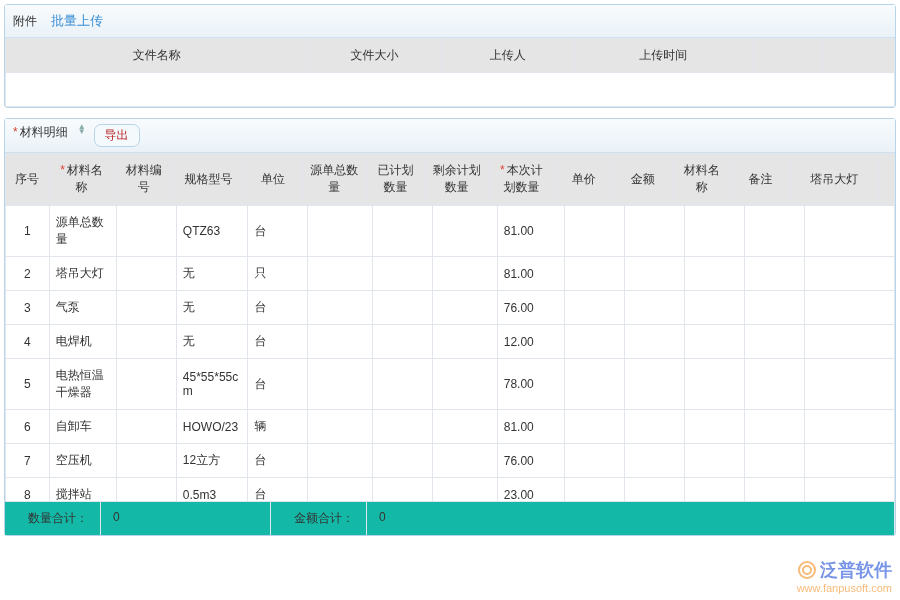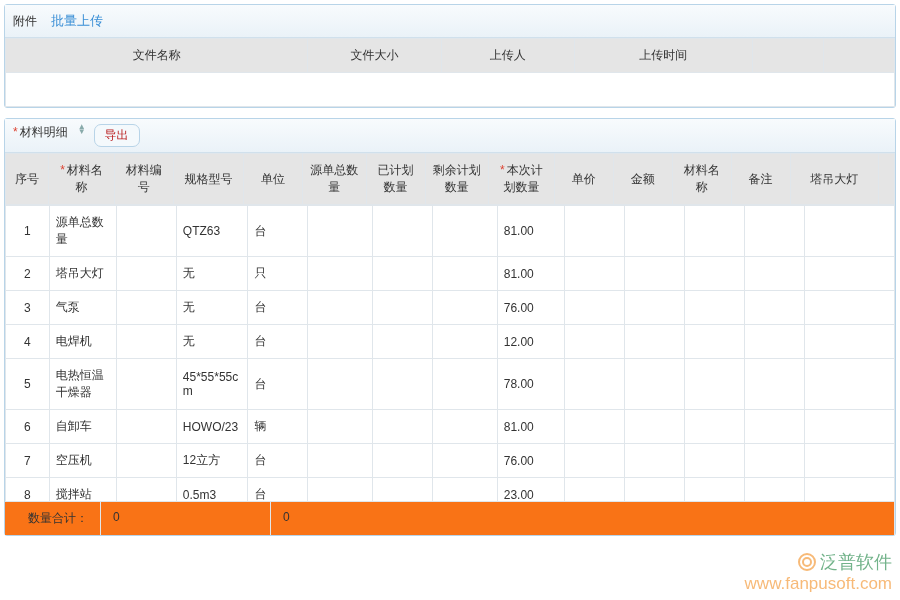--- a/index.html
+++ b/index.html
@@ -23,27 +23,27 @@
 
 .detail-wrap { border: 1px solid #b8d4e8; border-radius: 3px; }
 .detail-header { background: linear-gradient(#f8fbfd, #eaf2f8); border-bottom: 1px solid #d0e0ec; padding: 5px 8px; display: flex; align-items: flex-start; gap: 8px; }
 .sort-icon { display: inline-flex; flex-direction: column; gap: 0; margin-left: 2px; cursor: pointer; line-height: 5px; color: #8aa; font-size: 8px; }
 
 .scroll-area { position: relative; max-height: 296px; overflow-y: auto; overflow-x: hidden; }
 .scroll-area::-webkit-scrollbar { width: 14px; }
 .scroll-area::-webkit-scrollbar-track { background: #f0f0f0; }
 .scroll-area::-webkit-scrollbar-thumb { background: #c4c4c4; border-radius: 7px; }
 
-.footer-row { display: flex; border-top: 1px solid #e0e6eb; background: #f97316; }
+.footer-row { display: flex; border-top: 1px solid #e0e6eb; background: #14b8a6; }
 .footer-cell-label { padding: 8px 12px; border-right: 1px solid #e0e6eb; text-align: right; }
 .footer-cell-val { padding: 8px 12px; border-right: 1px solid #e0e6eb; flex: 1; }
 
 .watermark { position: fixed; right: 8px; bottom: 6px; text-align: right; opacity: 0.6; pointer-events: none; }
-.watermark .wm-top { color: #15803d; font-size: 18px; font-weight: normal; display: flex; align-items: center; justify-content: flex-end; gap: 4px; }
-.watermark .wm-url { color: #f28c1f; font-size: 17px; }
+.watermark .wm-top { color: #1d4ed8; font-size: 18px; font-weight: bold; display: flex; align-items: center; justify-content: flex-end; gap: 4px; }
+.watermark .wm-url { color: #f28c1f; font-size: 11px; }
 .wm-logo { width: 18px; height: 18px; border: 2px solid #f28c1f; border-radius: 50%; display: inline-block; position: relative; }
 .wm-logo::after { content: ""; position: absolute; width: 6px; height: 6px; border: 2px solid #f28c1f; border-radius: 50%; left: 2px; top: 2px; }
 
 col.c-seq { width: 38px; }
 col.c-name { width: 58px; }
 col.c-code { width: 52px; }
 col.c-spec { width: 62px; }
 col.c-unit { width: 52px; }
 col.c-src { width: 56px; }
 col.c-plan { width: 52px; }
@@ -286,20 +286,21 @@
             <td></td>
             <td></td>
           </tr>
         </tbody>
     </table>
   </div>
 
   <div class="footer-row">
     <div class="footer-cell-label" style="width:96px">数量合计：</div>
     <div class="footer-cell-val" style="max-width:170px">0</div>
+    <div class="footer-cell-label" style="width:96px">金额合计：</div>
     <div class="footer-cell-val">0</div>
   </div>
 </div>
 
 <div class="watermark">
   <div class="wm-top">
       <span class="wm-logo"></span>
       <span>泛普软件</span>
     </div>
   <div class="wm-url">www.fanpusoft.com</div>

